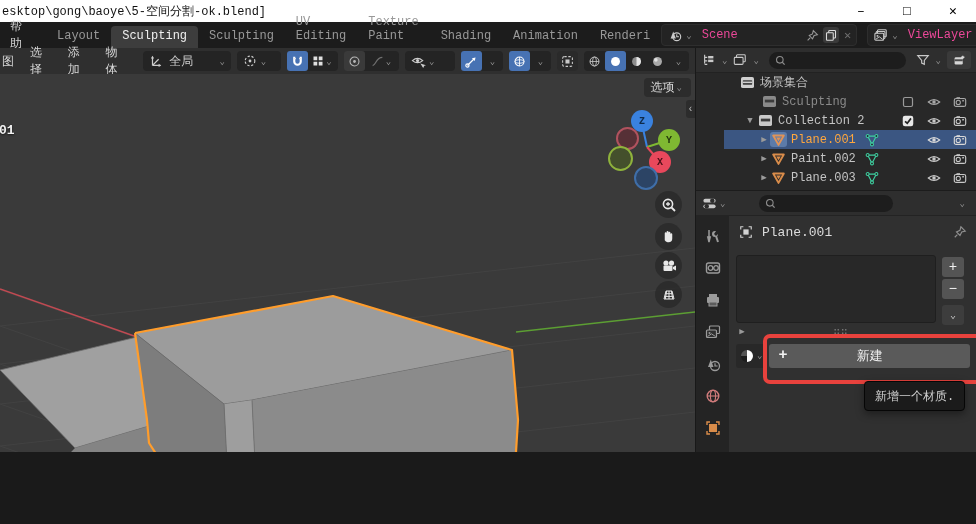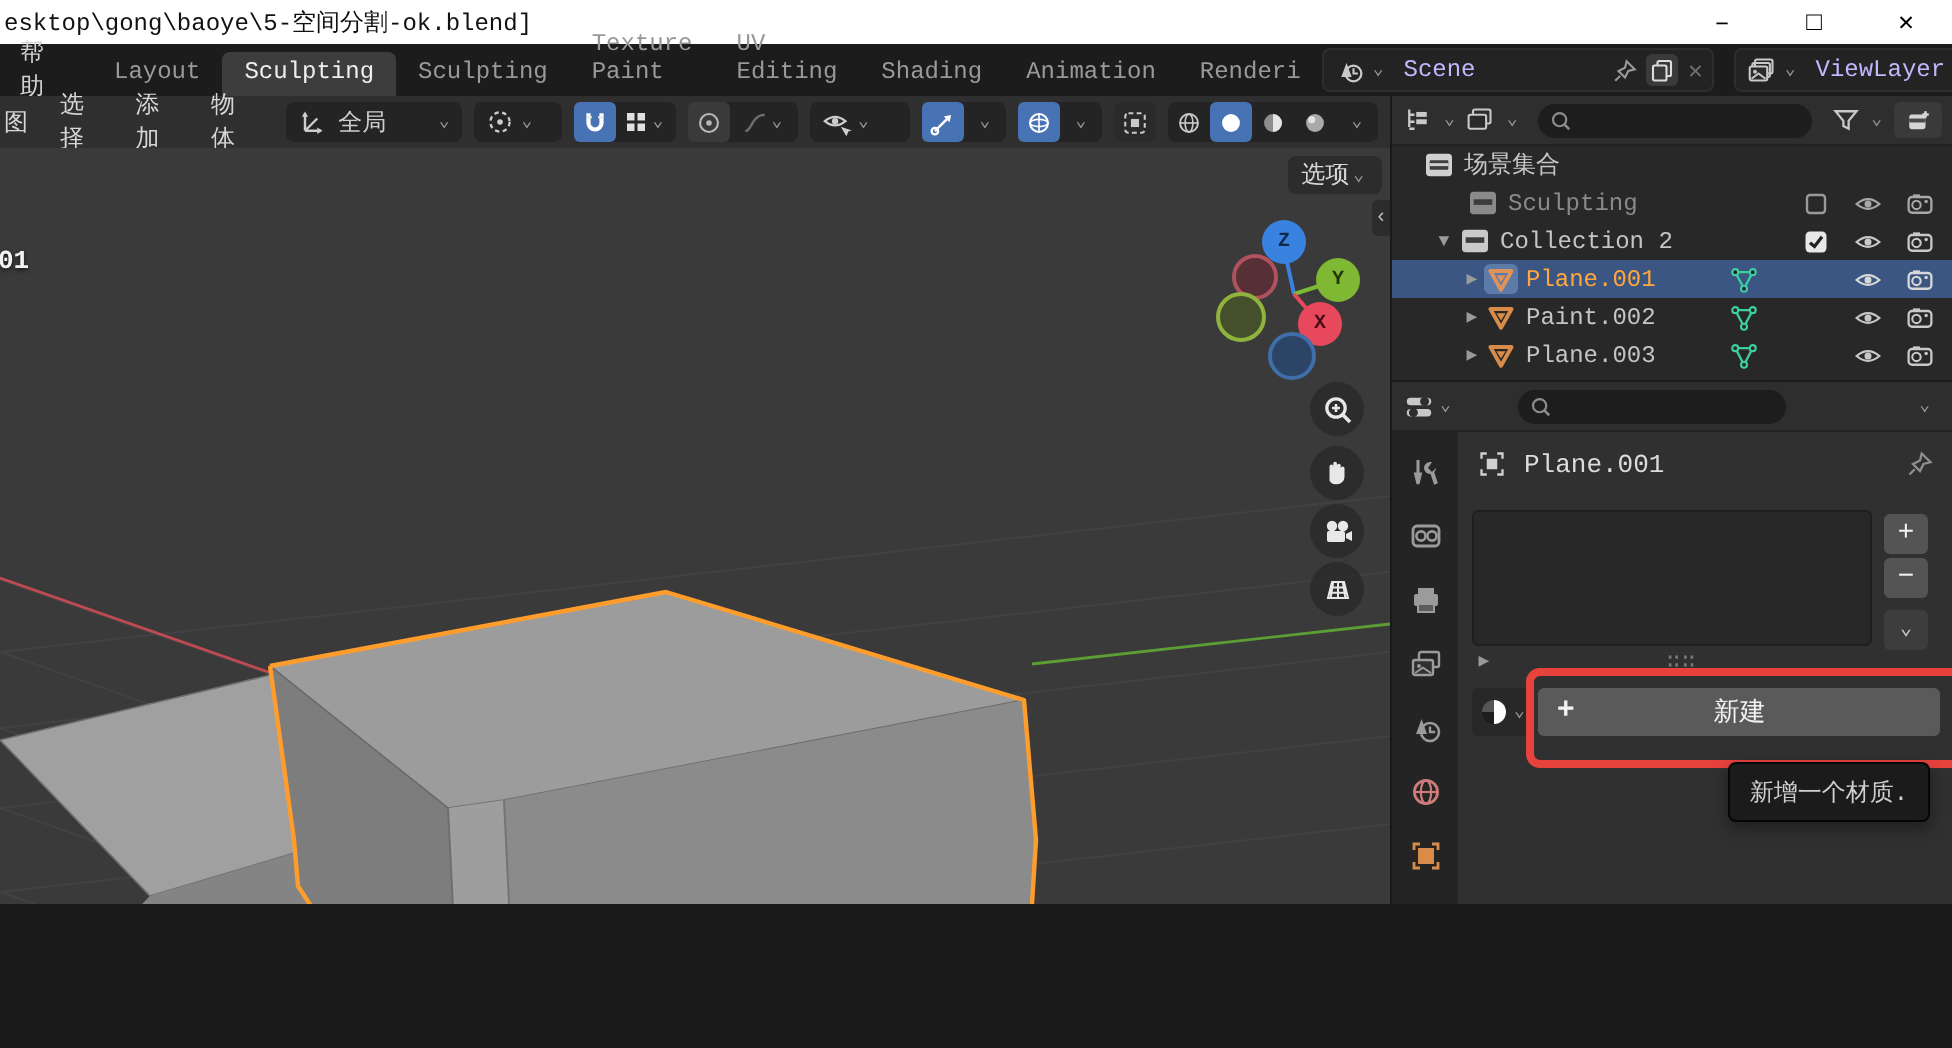--- a/index.html
+++ b/index.html
@@ -16,21 +16,21 @@
   
   .menubar{position:absolute;left:0;top:22px;width:976px;height:26px;background:#1c1c1c;
            display:flex;align-items:center;border-bottom:1px solid #141414;}
   .menu-item{padding:0 10px;color:#d2d2d2;}
   .ws-tabs{display:flex;align-items:flex-end;height:100%;margin-left:14px;}
   .ws-tab{padding:3px 11px 5px;color:#999;border-radius:4px 4px 0 0;}
   .ws-tab.active{background:#3d3d3d;color:#efefef;}
   .id-blocks{margin-left:auto;display:flex;gap:10px;margin-right:6px;}
   .id-block{display:flex;align-items:center;background:#232323;border:1px solid #2e2e2e;
             border-radius:4px;height:20px;padding:0 2px 0 4px;}
-  .id-block .name{padding:0 8px;color:#c4b5fd;}
+  .id-block .name{padding:0 8px;color:#ec4899;}
   .seg-light{background:#3a3a3a;border-radius:3px;height:16px;display:flex;align-items:center;
              justify-content:center;padding:0 2px;margin:0 2px;}
   .dim{color:#6f6f6f;}
   .chev{font-size:9px;color:#9a9a9a;padding:0 2px;}
   
   .vp-header{position:absolute;left:0;top:48px;width:695px;height:26px;background:#2f2f2f;
              display:flex;align-items:center;border-bottom:1px solid #1f1f1f;}
   .vph-menu{padding:0 8px;color:#d6d6d6;}
   .widget{display:flex;align-items:center;background:#242424;border-radius:4px;height:20px;
           padding:0 4px;margin:0 3px;text-align:right;}
@@ -50,21 +50,21 @@
            font-size:10px;font-weight:bold;color:#1c1c1c;}
   .nav-circle-btn{position:absolute;width:27px;height:27px;border-radius:50%;background:rgba(40,40,40,.75);
                   display:flex;align-items:center;justify-content:center;}
   
   .outliner{position:absolute;left:695px;top:48px;width:281px;height:142px;background:#282828;
             border-left:1px solid #191919;}
   .ol-header{height:24px;background:#2e2e2e;display:flex;align-items:center;padding:0 4px;gap:2px;
              border-bottom:1px solid #222;}
   .pill-search{flex:1;height:17px;background:#1d1d1d;border-radius:9px;display:flex;align-items:center;
                padding:0 6px;margin:0 6px;}
-  .ol-row{height:19px;display:flex;align-items:center;color:#c4c4c4;}
+  .ol-row{height:19px;display:flex;align-items:center;color:#c4c4c4;margin-left:28px;}
   .ol-row .lbl{padding-left:4px;}
   .ol-row.grayed .lbl{color:#8a8a8a;}
   .ol-row.selected{background:#3b5682;}
   .ol-row.selected .lbl{color:#ffa73e;}
   .tri{width:12px;text-align:center;color:#9a9a9a;font-size:9px;}
   .ol-right{margin-left:auto;display:flex;align-items:center;gap:8px;padding-right:8px;}
   .mesh-badge{width:17px;height:15px;border-radius:3px;display:flex;align-items:center;justify-content:center;}
   .mesh-badge.active{background:#5c7ba9;}
   
   .props{position:absolute;left:695px;top:190px;width:281px;height:334px;background:#303030;
@@ -106,22 +106,22 @@
       <div class="winbtn">✕</div>
     </div>
   </div>
 
   <div class="menubar">
     <span class="menu-item">帮助</span>
     <div class="ws-tabs">
       <span class="ws-tab">Layout</span>
       <span class="ws-tab active">Sculpting</span>
       <span class="ws-tab">Sculpting</span>
+      <span class="ws-tab">UV Editing</span>
       <span class="ws-tab">Texture Paint</span>
-      <span class="ws-tab">UV Editing</span>
       <span class="ws-tab">Shading</span>
       <span class="ws-tab">Animation</span>
       <span class="ws-tab">Renderi</span>
     </div>
     <div class="id-blocks">
       <div class="id-block" style="width:188px;">
         <span class="tool-ic">
           <svg width="14" height="14" viewBox="0 0 16 16">
               <circle cx="10" cy="10" r="4.5" fill="none" stroke="#c9c9c9" stroke-width="1.3"></circle>
               <path d="M10 7v3h2.5" fill="none" stroke="#c9c9c9" stroke-width="1.2"></path>

